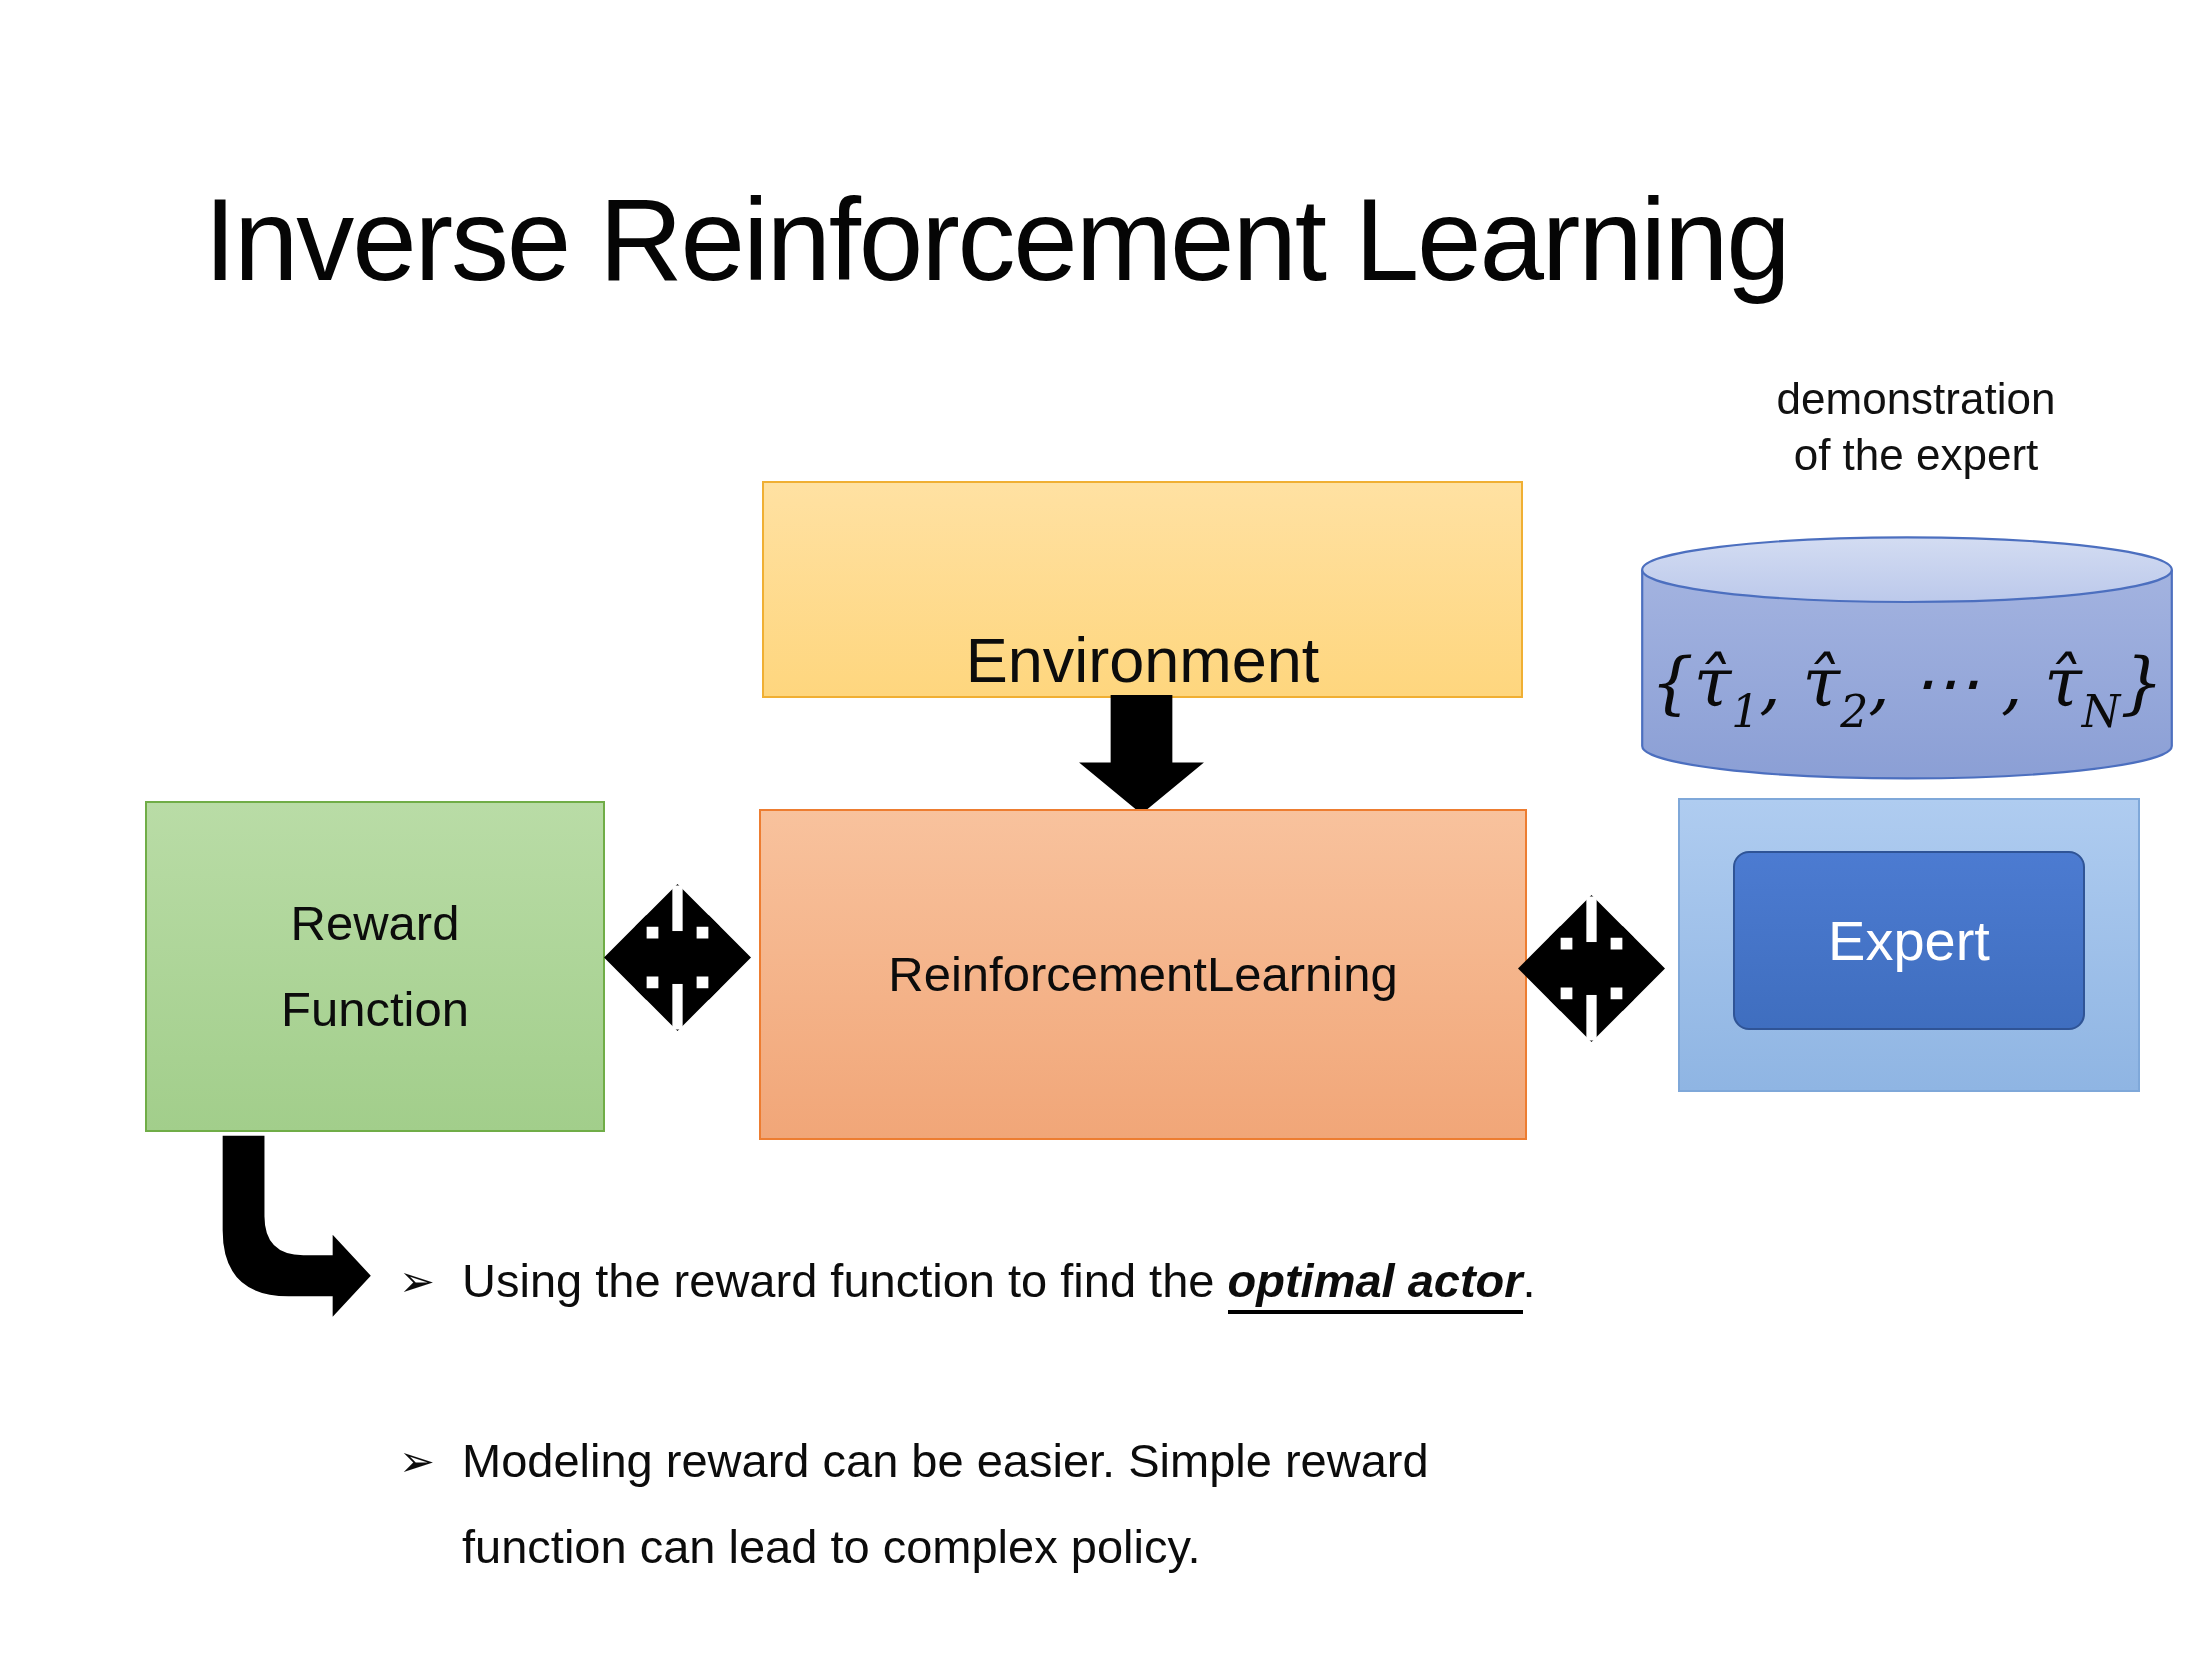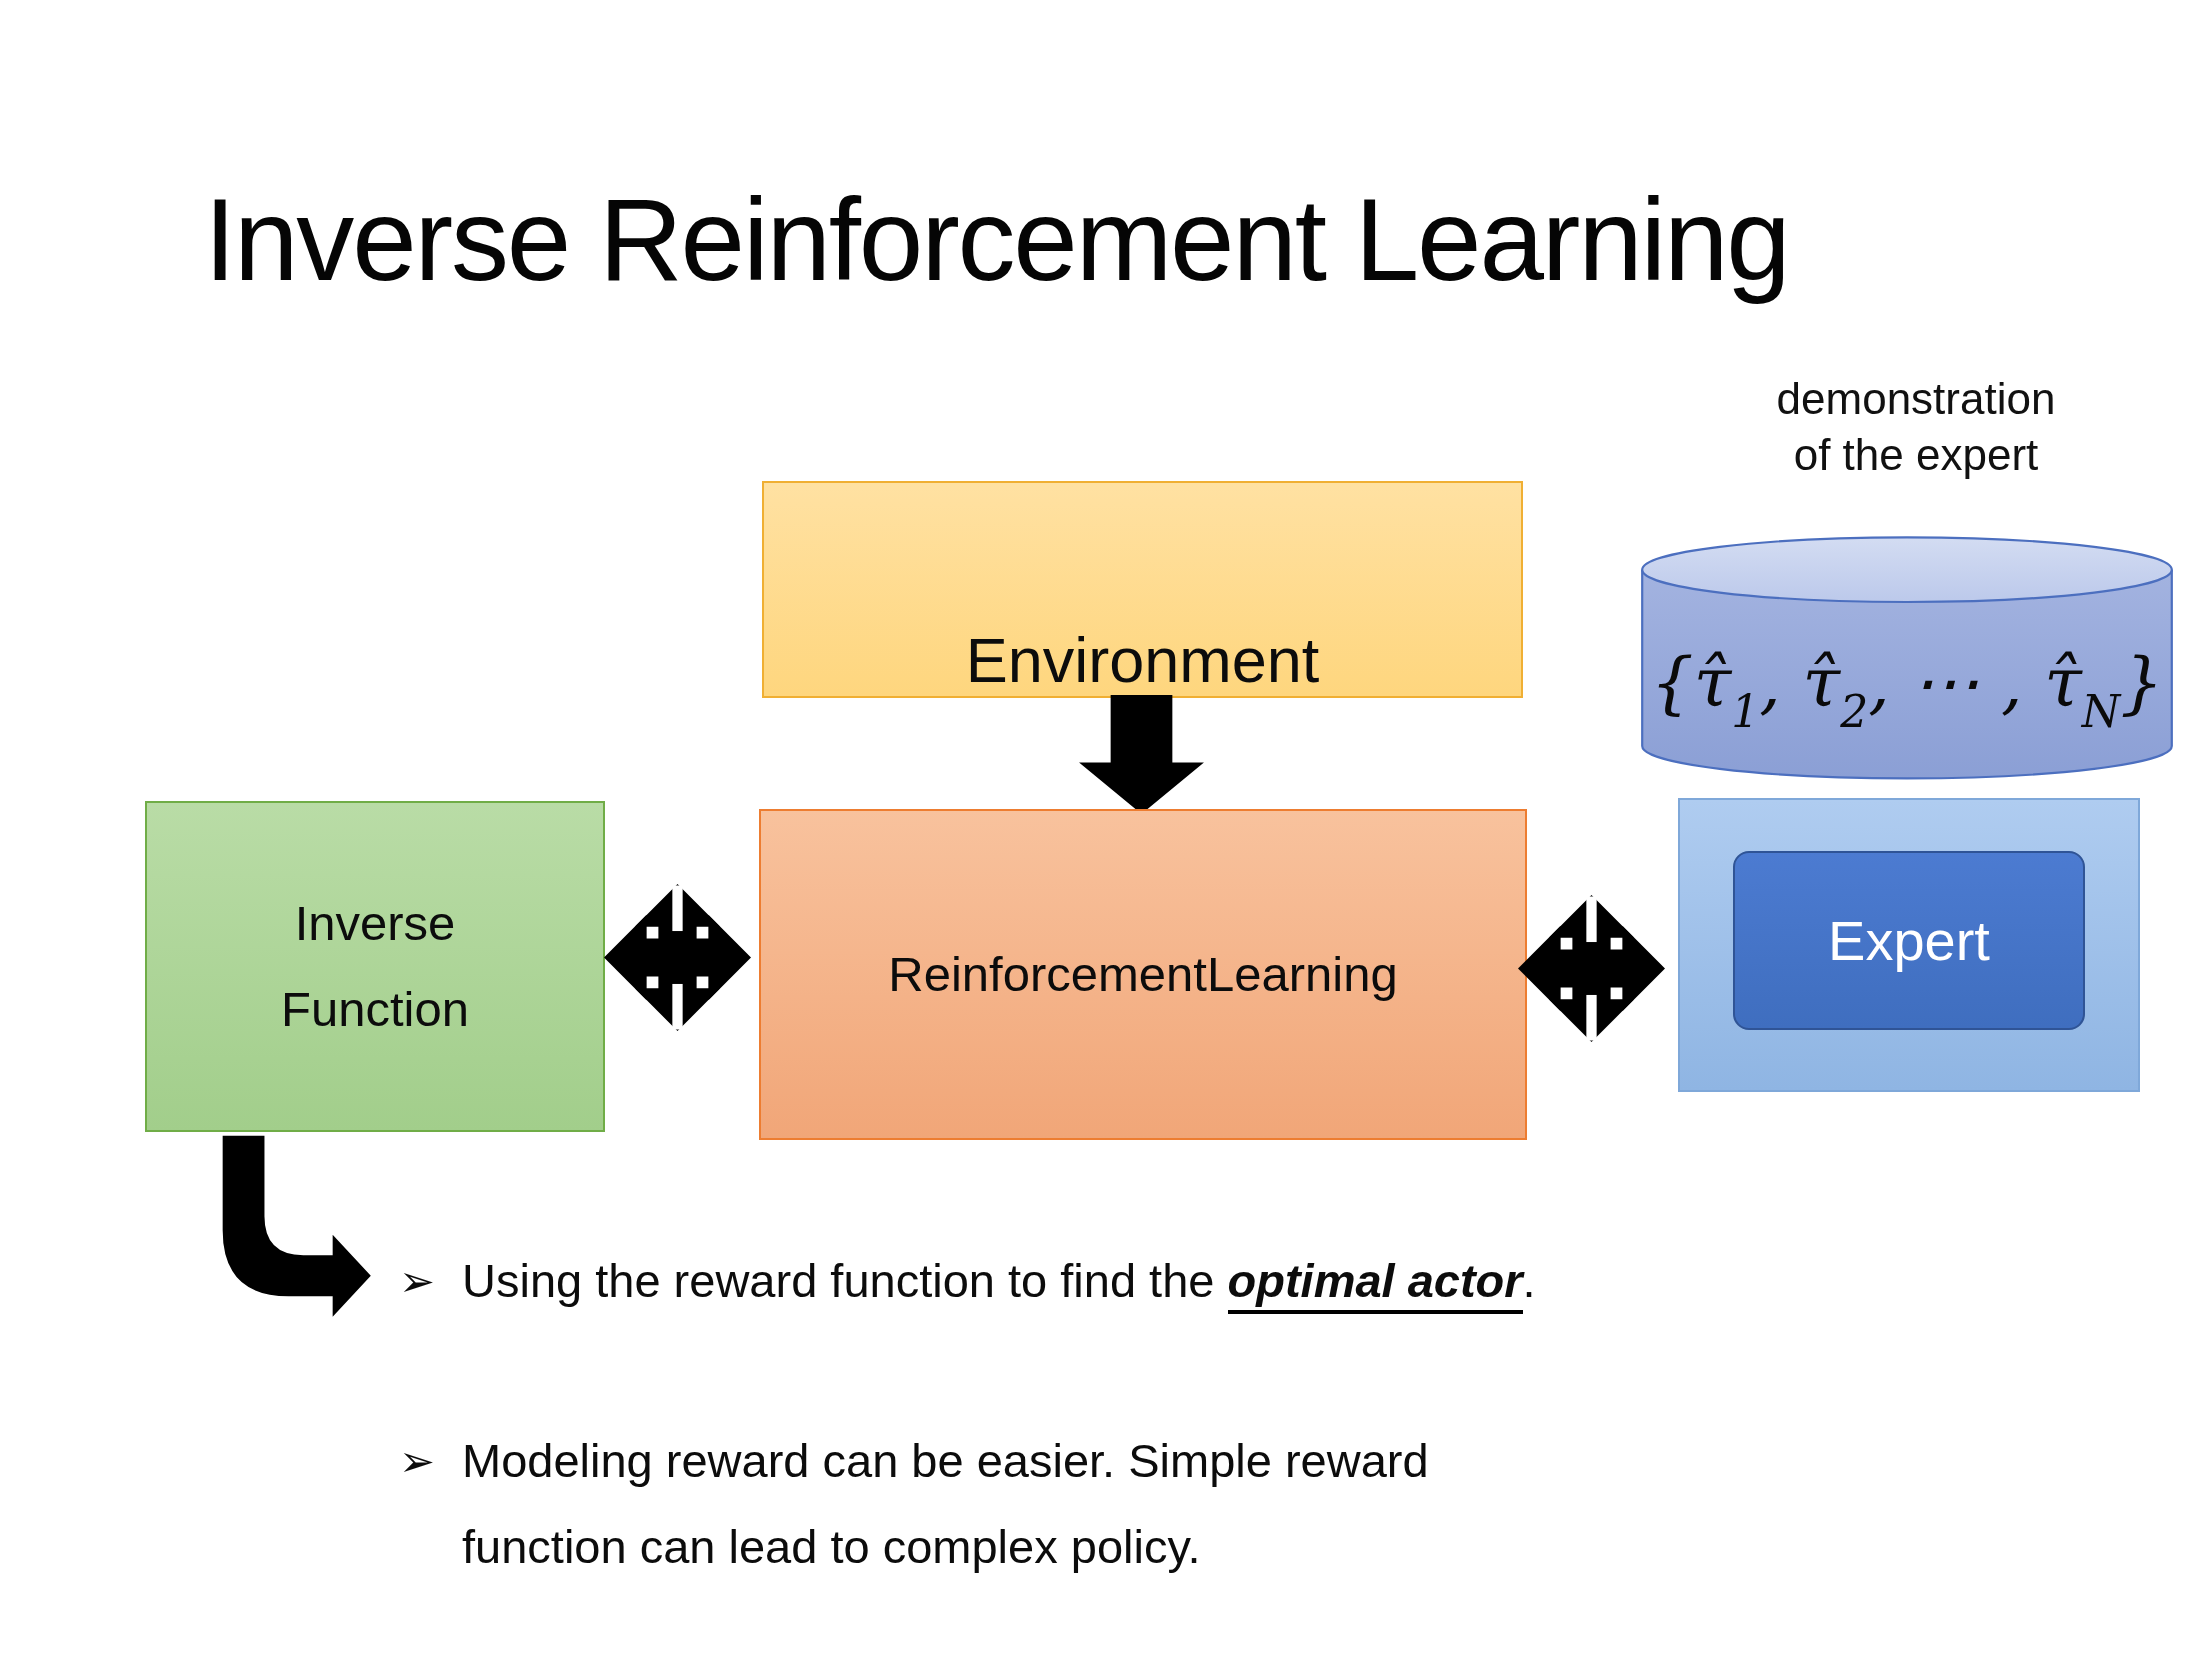--- a/index.html
+++ b/index.html
@@ -95,21 +95,21 @@
 
   <div id="env-box" class="abs">
     <span>Environment</span>
   </div>
 
   <svg class="abs" style="left:1048px;top:695px;" width="125" height="119" viewBox="0 0 170 162">
     <polygon points="43,0 43,92 0,92 85,162 170,92 127,92 127,0" fill="#000"></polygon>
   </svg>
 
   <div id="reward-box" class="abs">
-    <div>Inverse</div>
+    <div>Reward</div>
     <div>Function</div>
   </div>
 
   <div id="rl-box" class="abs">
     <div>Reinforcement</div>
     <div>Learning</div>
   </div>
 
   <svg class="abs" style="left:573px;top:884px;" width="147" height="147" viewBox="0 0 200 200">
     <polygon points="0,100 58,42 58,74 142,74 142,42 200,100 142,158 142,126 58,126 58,158" fill="#000"></polygon>

